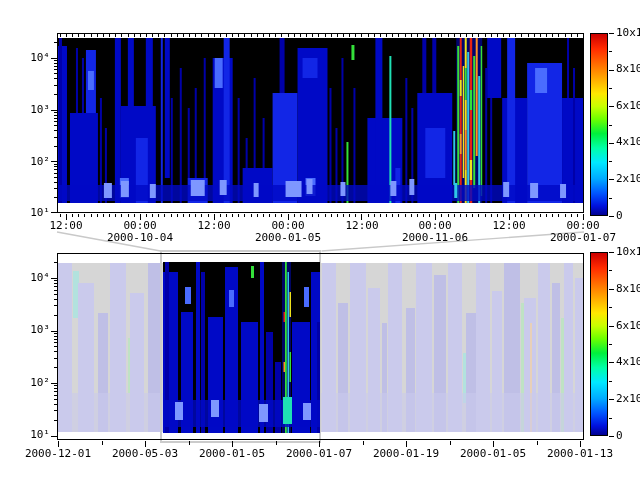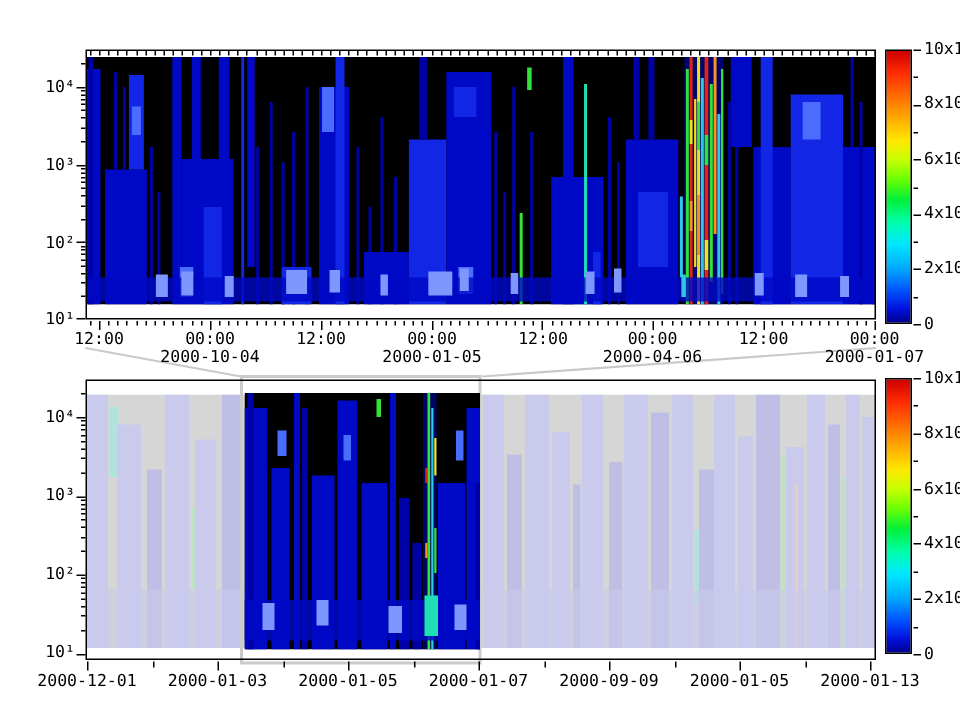--- a/index.html
+++ b/index.html
@@ -145,21 +145,21 @@
   <span class="lab xlab" style="left:110px;top:220px;width:60px;">00:00</span>
   <span class="lab xlab" style="left:184px;top:220px;width:60px;">12:00</span>
   <span class="lab xlab" style="left:258px;top:220px;width:60px;">00:00</span>
   <span class="lab xlab" style="left:332px;top:220px;width:60px;">12:00</span>
   <span class="lab xlab" style="left:405px;top:220px;width:60px;">00:00</span>
   <span class="lab xlab" style="left:479px;top:220px;width:60px;">12:00</span>
   <span class="lab xlab" style="left:553px;top:220px;width:60px;">00:00</span>
 
   <span class="lab xlab" style="left:100px;top:232px;width:80px;">2000-10-04</span>
   <span class="lab xlab" style="left:248px;top:232px;width:80px;">2000-01-05</span>
-  <span class="lab xlab" style="left:395px;top:232px;width:80px;">2000-04-06</span>
+  <span class="lab xlab" style="left:395px;top:232px;width:80px;">2000-11-06</span>
   <span class="lab xlab" style="left:543px;top:232px;width:80px;">2000-01-07</span>
 
   <span class="lab cblab" style="left:616px;top:27px;">10x10⁷</span>
   <span class="lab cblab" style="left:616px;top:63px;">8x10⁷</span>
   <span class="lab cblab" style="left:616px;top:100px;">6x10⁷</span>
   <span class="lab cblab" style="left:616px;top:136px;">4x10⁷</span>
   <span class="lab cblab" style="left:616px;top:173px;">2x10⁷</span>
   <span class="lab cblab" style="left:616px;top:210px;">0</span>
 
   <svg id="spec-wash" class="wash" style="left:58px;top:263px;" width="526" height="169" viewBox="0 0 526 169" preserveAspectRatio="none">
@@ -243,24 +243,24 @@
     <line x1="57" y1="232" x2="160.5" y2="251" stroke="#c9c9c9" stroke-width="1.4"></line>
     <line x1="584" y1="232" x2="321.5" y2="251" stroke="#c9c9c9" stroke-width="1.4"></line>
   </svg>
 
   <span class="lab ylab" style="left:20px;top:272px;">10⁴</span>
   <span class="lab ylab" style="left:20px;top:324px;">10³</span>
   <span class="lab ylab" style="left:20px;top:377px;">10²</span>
   <span class="lab ylab" style="left:20px;top:429px;">10¹</span>
 
   <span class="lab xlab" style="left:18px;top:448px;width:80px;">2000-12-01</span>
-  <span class="lab xlab" style="left:105px;top:448px;width:80px;">2000-01-03</span>
+  <span class="lab xlab" style="left:105px;top:448px;width:80px;">2000-05-03</span>
   <span class="lab xlab" style="left:192px;top:448px;width:80px;">2000-01-05</span>
   <span class="lab xlab" style="left:279px;top:448px;width:80px;">2000-01-07</span>
-  <span class="lab xlab" style="left:366px;top:448px;width:80px;">2000-09-09</span>
+  <span class="lab xlab" style="left:366px;top:448px;width:80px;">2000-01-19</span>
   <span class="lab xlab" style="left:453px;top:448px;width:80px;">2000-01-05</span>
   <span class="lab xlab" style="left:540px;top:448px;width:80px;text-align:center;">2000-01-13</span>
 
   <span class="lab cblab" style="left:616px;top:246px;">10x10⁷</span>
   <span class="lab cblab" style="left:616px;top:283px;">8x10⁷</span>
   <span class="lab cblab" style="left:616px;top:320px;">6x10⁷</span>
   <span class="lab cblab" style="left:616px;top:356px;">4x10⁷</span>
   <span class="lab cblab" style="left:616px;top:393px;">2x10⁷</span>
   <span class="lab cblab" style="left:616px;top:430px;">0</span>
 

